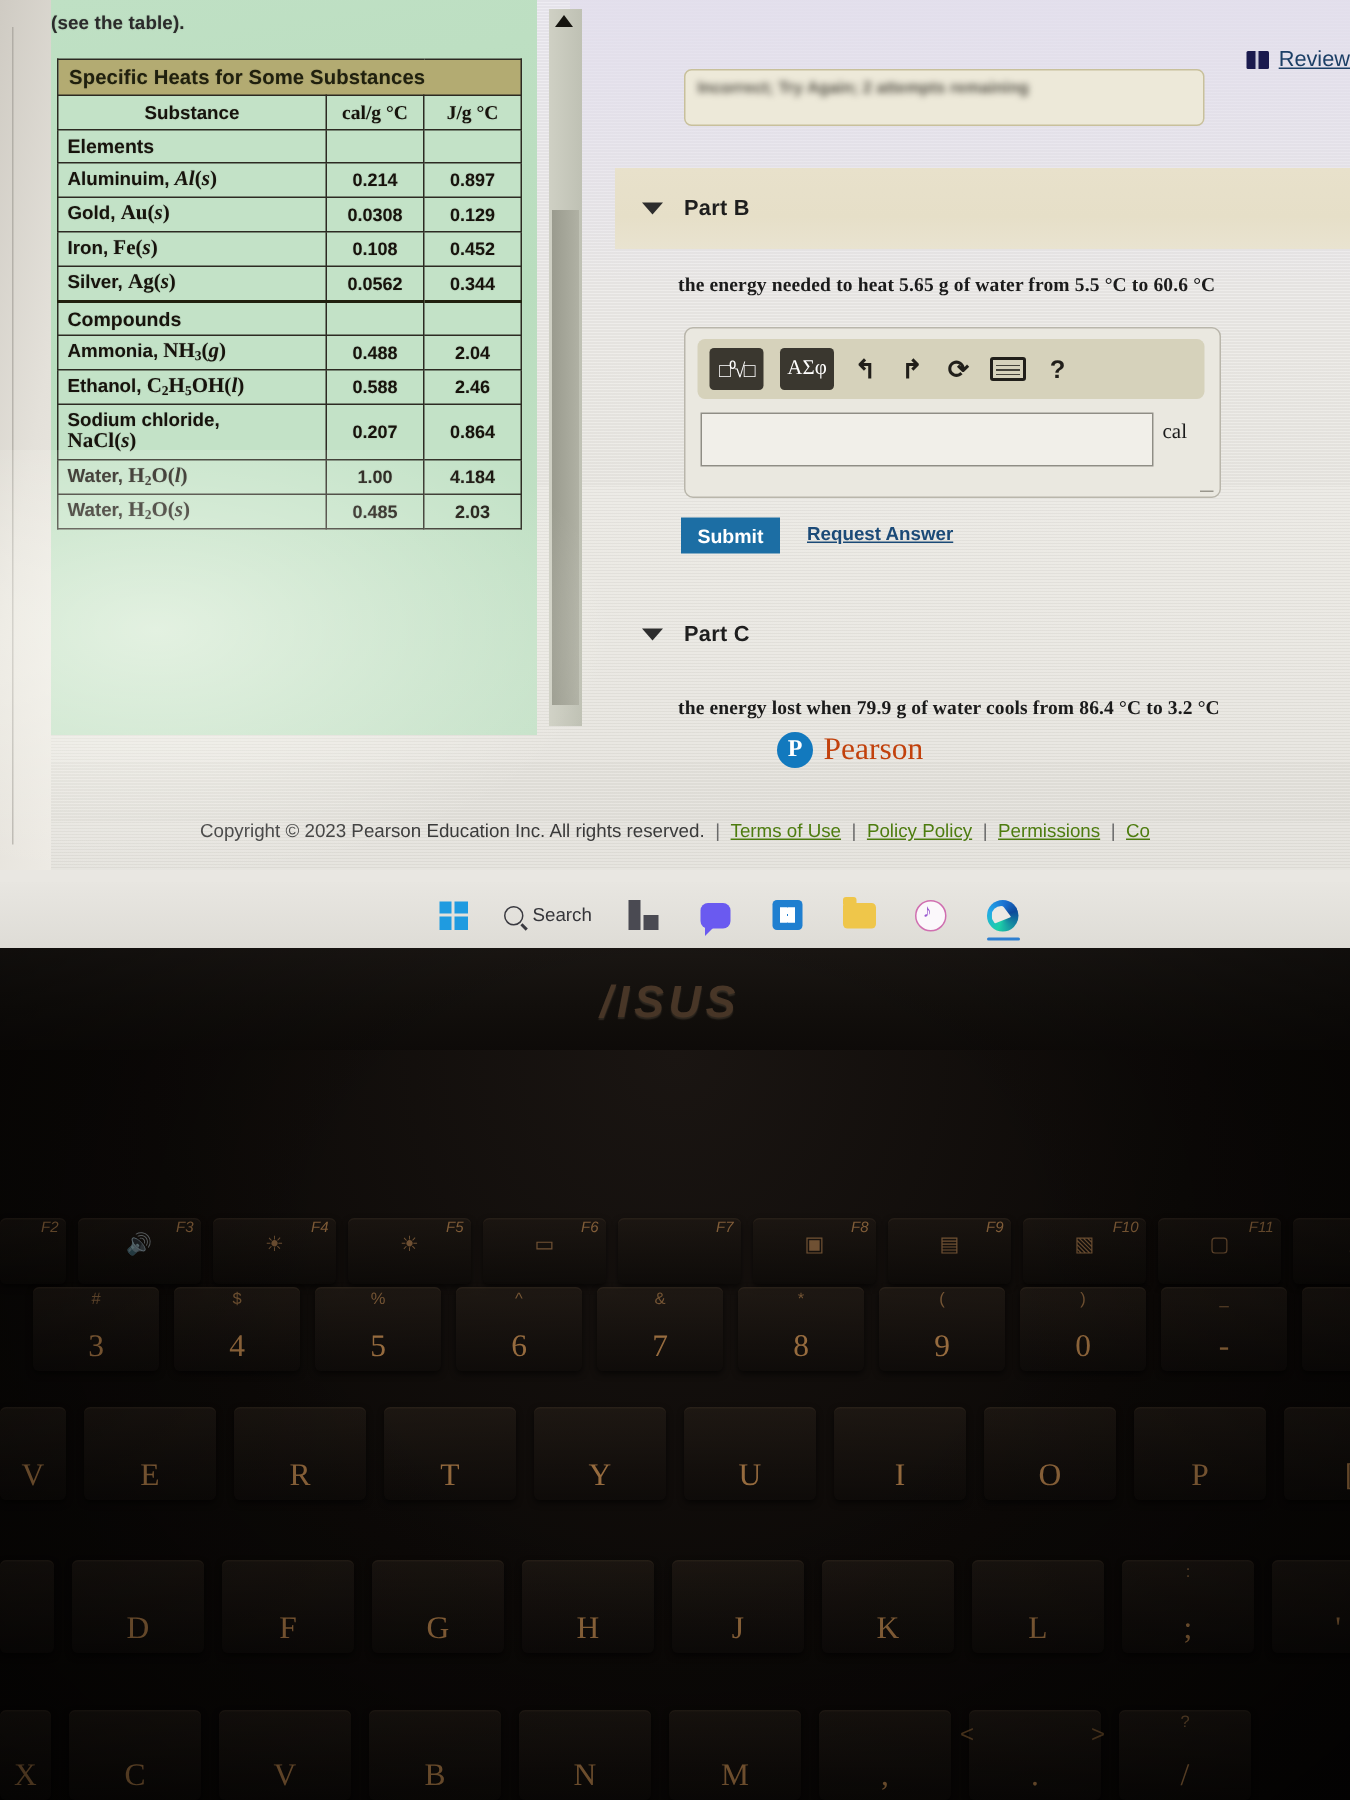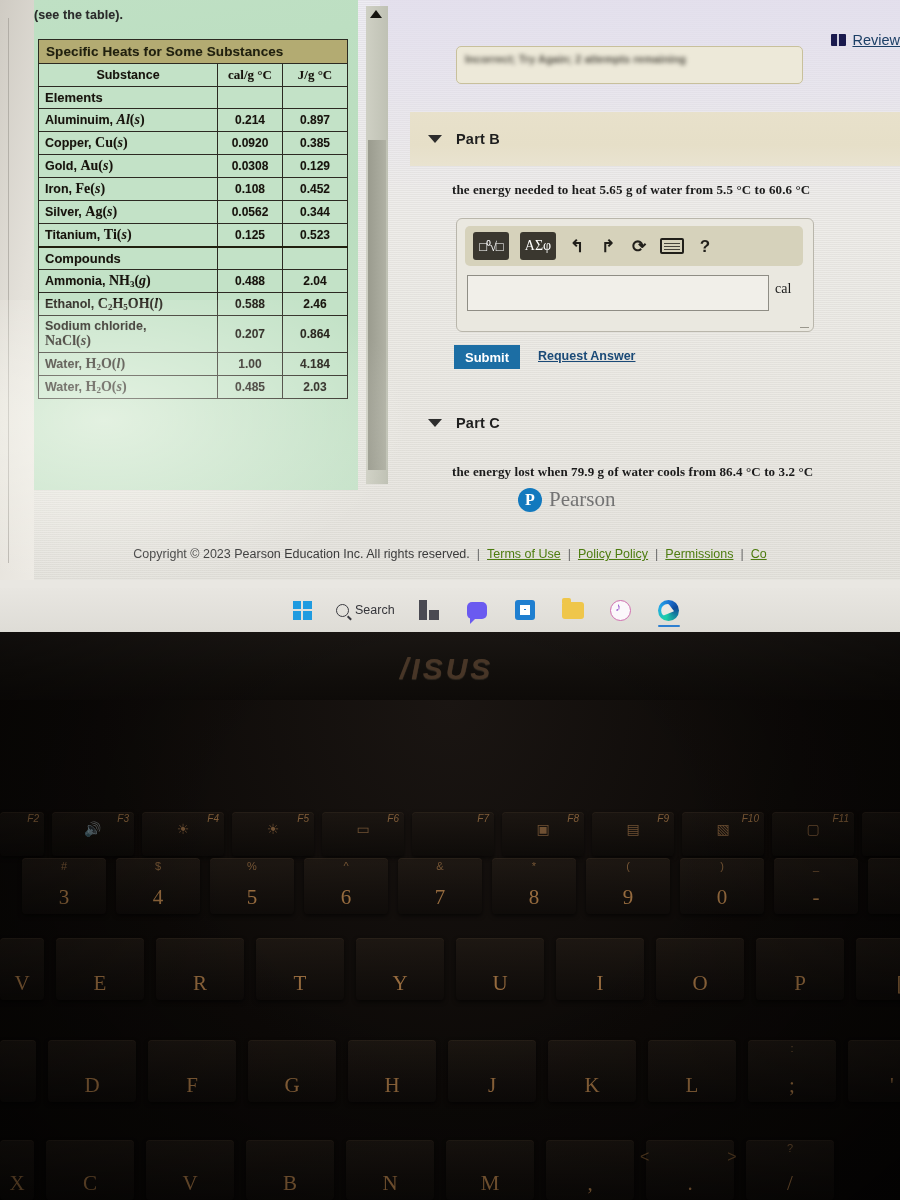--- a/index.html
+++ b/index.html
@@ -204,21 +204,21 @@
 
   
   .pearson{
     position:absolute;left:518px;top:487px;display:flex;align-items:center;gap:7px;z-index:6;
   }
   .p-mark{
     width:24px;height:24px;border-radius:50%;background:#1279be;
     color:#fff;font-family:"Liberation Serif",serif;font-size:16px;font-weight:700;
     display:flex;align-items:center;justify-content:center;
   }
-  .p-word{font-family:"Liberation Serif",serif;font-size:21px;color:#737373;}
+  .p-word{font-family:"Liberation Serif",serif;font-size:21px;color:#c2410c;}
 
   
   .footer{
     position:absolute;left:0;top:540px;width:900px;height:28px;
     display:flex;align-items:center;justify-content:center;gap:0px;
     font-size:12.5px;color:#3a3a3a;z-index:6;white-space:nowrap;
   }
   .footer a{color:#4d7c0f;text-decoration:underline;}
   .footer .sep{padding:0 7px;color:#6a6a6a;}
 
@@ -418,43 +418,33 @@
           <td>Elements</td>
           <td class="num"></td>
           <td class="num"></td>
         </tr>
       <tr>
           <td>Aluminuim,<span class="formula it">&nbsp;Al</span><span class="formula">(</span><span class="formula it">s</span><span class="formula">)</span></td>
           <td class="num">0.214</td>
           <td class="num">0.897</td>
         </tr>
       <tr>
-          <td>Copper, <span class="formula">Cu(</span><span class="formula it">s</span><span class="formula">)</span></td>
-          <td class="num">0.0920</td>
-          <td class="num">0.385</td>
-        </tr>
-      <tr>
           <td>Gold, <span class="formula">Au(</span><span class="formula it">s</span><span class="formula">)</span></td>
           <td class="num">0.0308</td>
           <td class="num">0.129</td>
         </tr>
       <tr>
           <td>Iron, <span class="formula">Fe(</span><span class="formula it">s</span><span class="formula">)</span></td>
           <td class="num">0.108</td>
           <td class="num">0.452</td>
         </tr>
       <tr>
           <td>Silver, <span class="formula">Ag(</span><span class="formula it">s</span><span class="formula">)</span></td>
           <td class="num">0.0562</td>
           <td class="num">0.344</td>
-        </tr>
-      <tr>
-          <td>Titanium, <span class="formula">Ti(</span><span class="formula it">s</span><span class="formula">)</span></td>
-          <td class="num">0.125</td>
-          <td class="num">0.523</td>
         </tr>
       <tr class="group thick">
           <td>Compounds</td>
           <td class="num"></td>
           <td class="num"></td>
         </tr>
       <tr>
           <td>Ammonia, <span class="formula">NH<span class="sub">3</span>(</span><span class="formula it">g</span><span class="formula">)</span></td>
           <td class="num">0.488</td>
           <td class="num">2.04</td>

